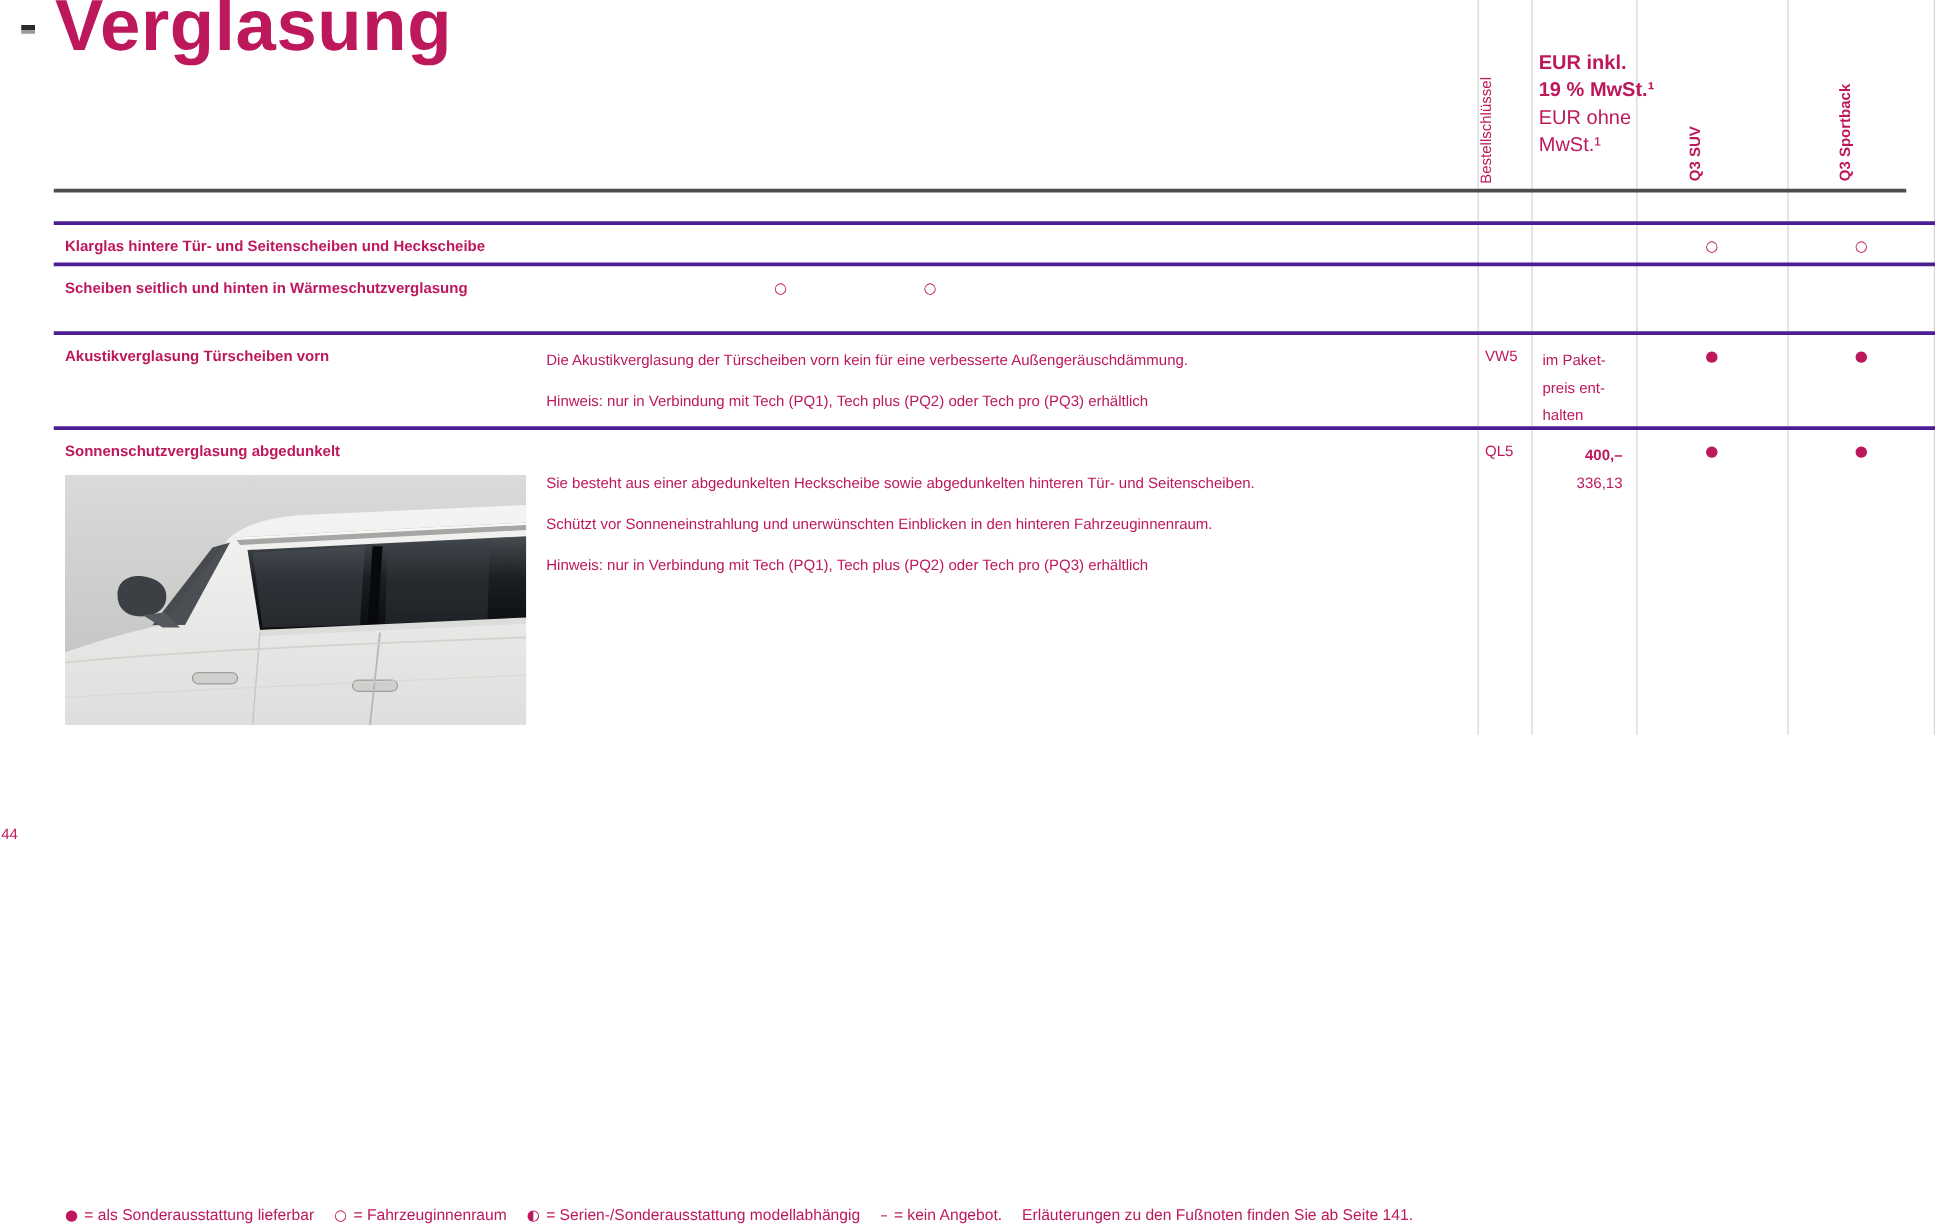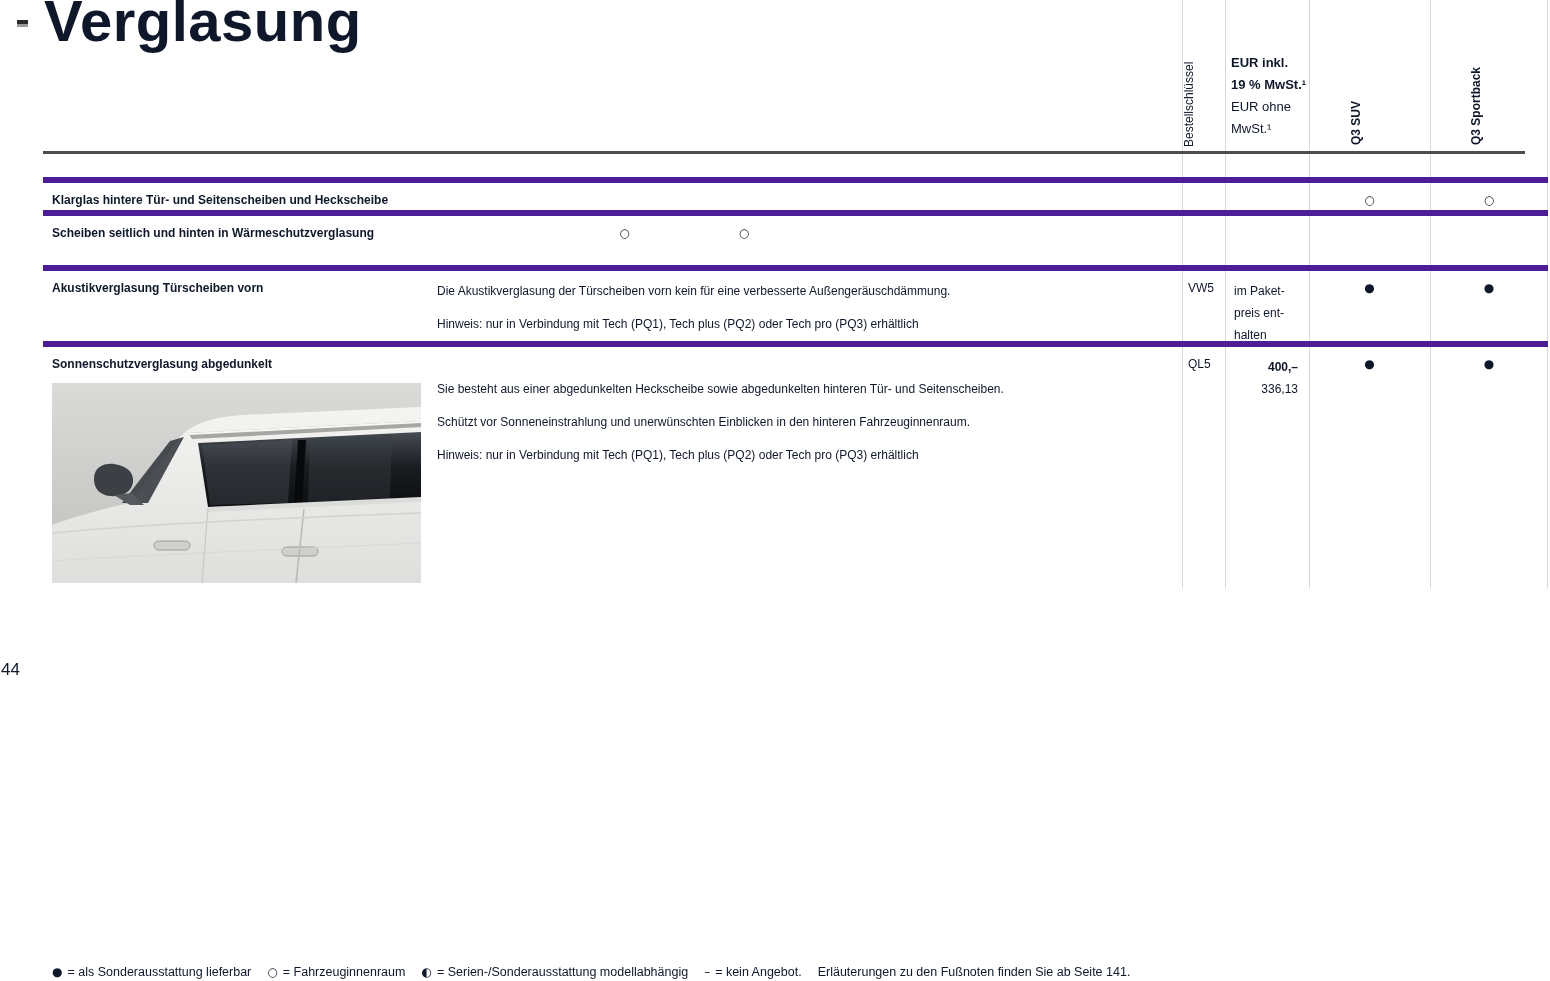--- a/index.html
+++ b/index.html
@@ -1,53 +1,53 @@
 <!DOCTYPE html>
 <html lang="de"><head>
 <meta charset="utf-8">
 <style>
   html,body{margin:0;padding:0;background:#fff;}
   .page{position:relative;width:1550px;height:981px;background:#ffffff;
-        font-family:"Liberation Sans",sans-serif;color:#0f172a;overflow:hidden;}
+        font-family:"Liberation Sans",sans-serif;color:#be185d;overflow:hidden;}
 
   .flag{position:absolute;left:17px;top:20px;width:11px;height:7px;
         background:linear-gradient(#2b2b2b 0 57%,#9a9a98 57% 100%);}
 
   .title{position:absolute;left:44px;top:-8px;margin:0;font-size:58px;line-height:1;
          font-weight:bold;letter-spacing:0.5px;}
 
   
   .vline{position:absolute;top:0;height:588px;width:1px;background:#d8d8d8;}
   .rule{position:absolute;left:43px;top:151px;width:1482px;height:3px;background:#4d4d4d;}
 
   
   .vert{position:absolute;white-space:nowrap;font-size:12px;line-height:14px;
         transform:rotate(-90deg);transform-origin:left bottom;}
   .bold{font-weight:bold;}
-  .price-head{position:absolute;left:1231px;top:52px;font-size:13px;line-height:22px;}
+  .price-head{position:absolute;left:1231px;top:40px;font-size:16px;line-height:22px;}
 
   
   .tbl{position:absolute;left:43px;top:177px;width:1505px;font-size:12px;}
-  .row{display:flex;align-items:flex-start;border-top:6px solid #4c1d95;box-sizing:border-box;}
+  .row{display:flex;align-items:flex-start;border-top:3px solid #4c1d95;box-sizing:border-box;}
   .row>div{box-sizing:border-box;}
   .r1{height:33px;}.r2{height:55px;}.r3{height:76px;}.r4{height:247px;}
   .c-name{width:394px;padding:9px 8px 0 9px;font-weight:bold;line-height:16px;}
   .c-desc{width:745px;padding:9px 20px 0 0;}
   .c-desc p{margin:0 0 11px 0;line-height:22px;hyphens:auto;}
   .c-code{width:43px;padding:9px 0 0 6px;line-height:16px;}
   .c-price{width:84px;padding:9px 11px 0 9px;line-height:22px;}
   .c-price.right{text-align:right;}
   .c-price .pb{font-weight:bold;}
   .c-m{width:121px;text-align:center;padding-top:9px;line-height:16px;}
   .c-m2{width:118px;text-align:center;padding-top:9px;line-height:16px;}
   .sym{font-family:"DejaVu Sans",sans-serif;font-size:12px;}
   .desc-offset{padding-top:31px;}
   .car{display:block;width:369px;height:200px;margin-top:11px;}
 
-  .pnum{position:absolute;left:1px;top:660px;font-size:17px;}
+  .pnum{position:absolute;left:1px;top:660px;font-size:12px;}
 
   .legend{position:absolute;left:52px;top:964px;font-size:12.5px;line-height:16px;
           display:flex;gap:16px;align-items:baseline;white-space:nowrap;}
   .legend .li{display:inline-flex;gap:5px;align-items:baseline;}
 </style>
 </head>
 <body>
 
 <div class="page">
 

